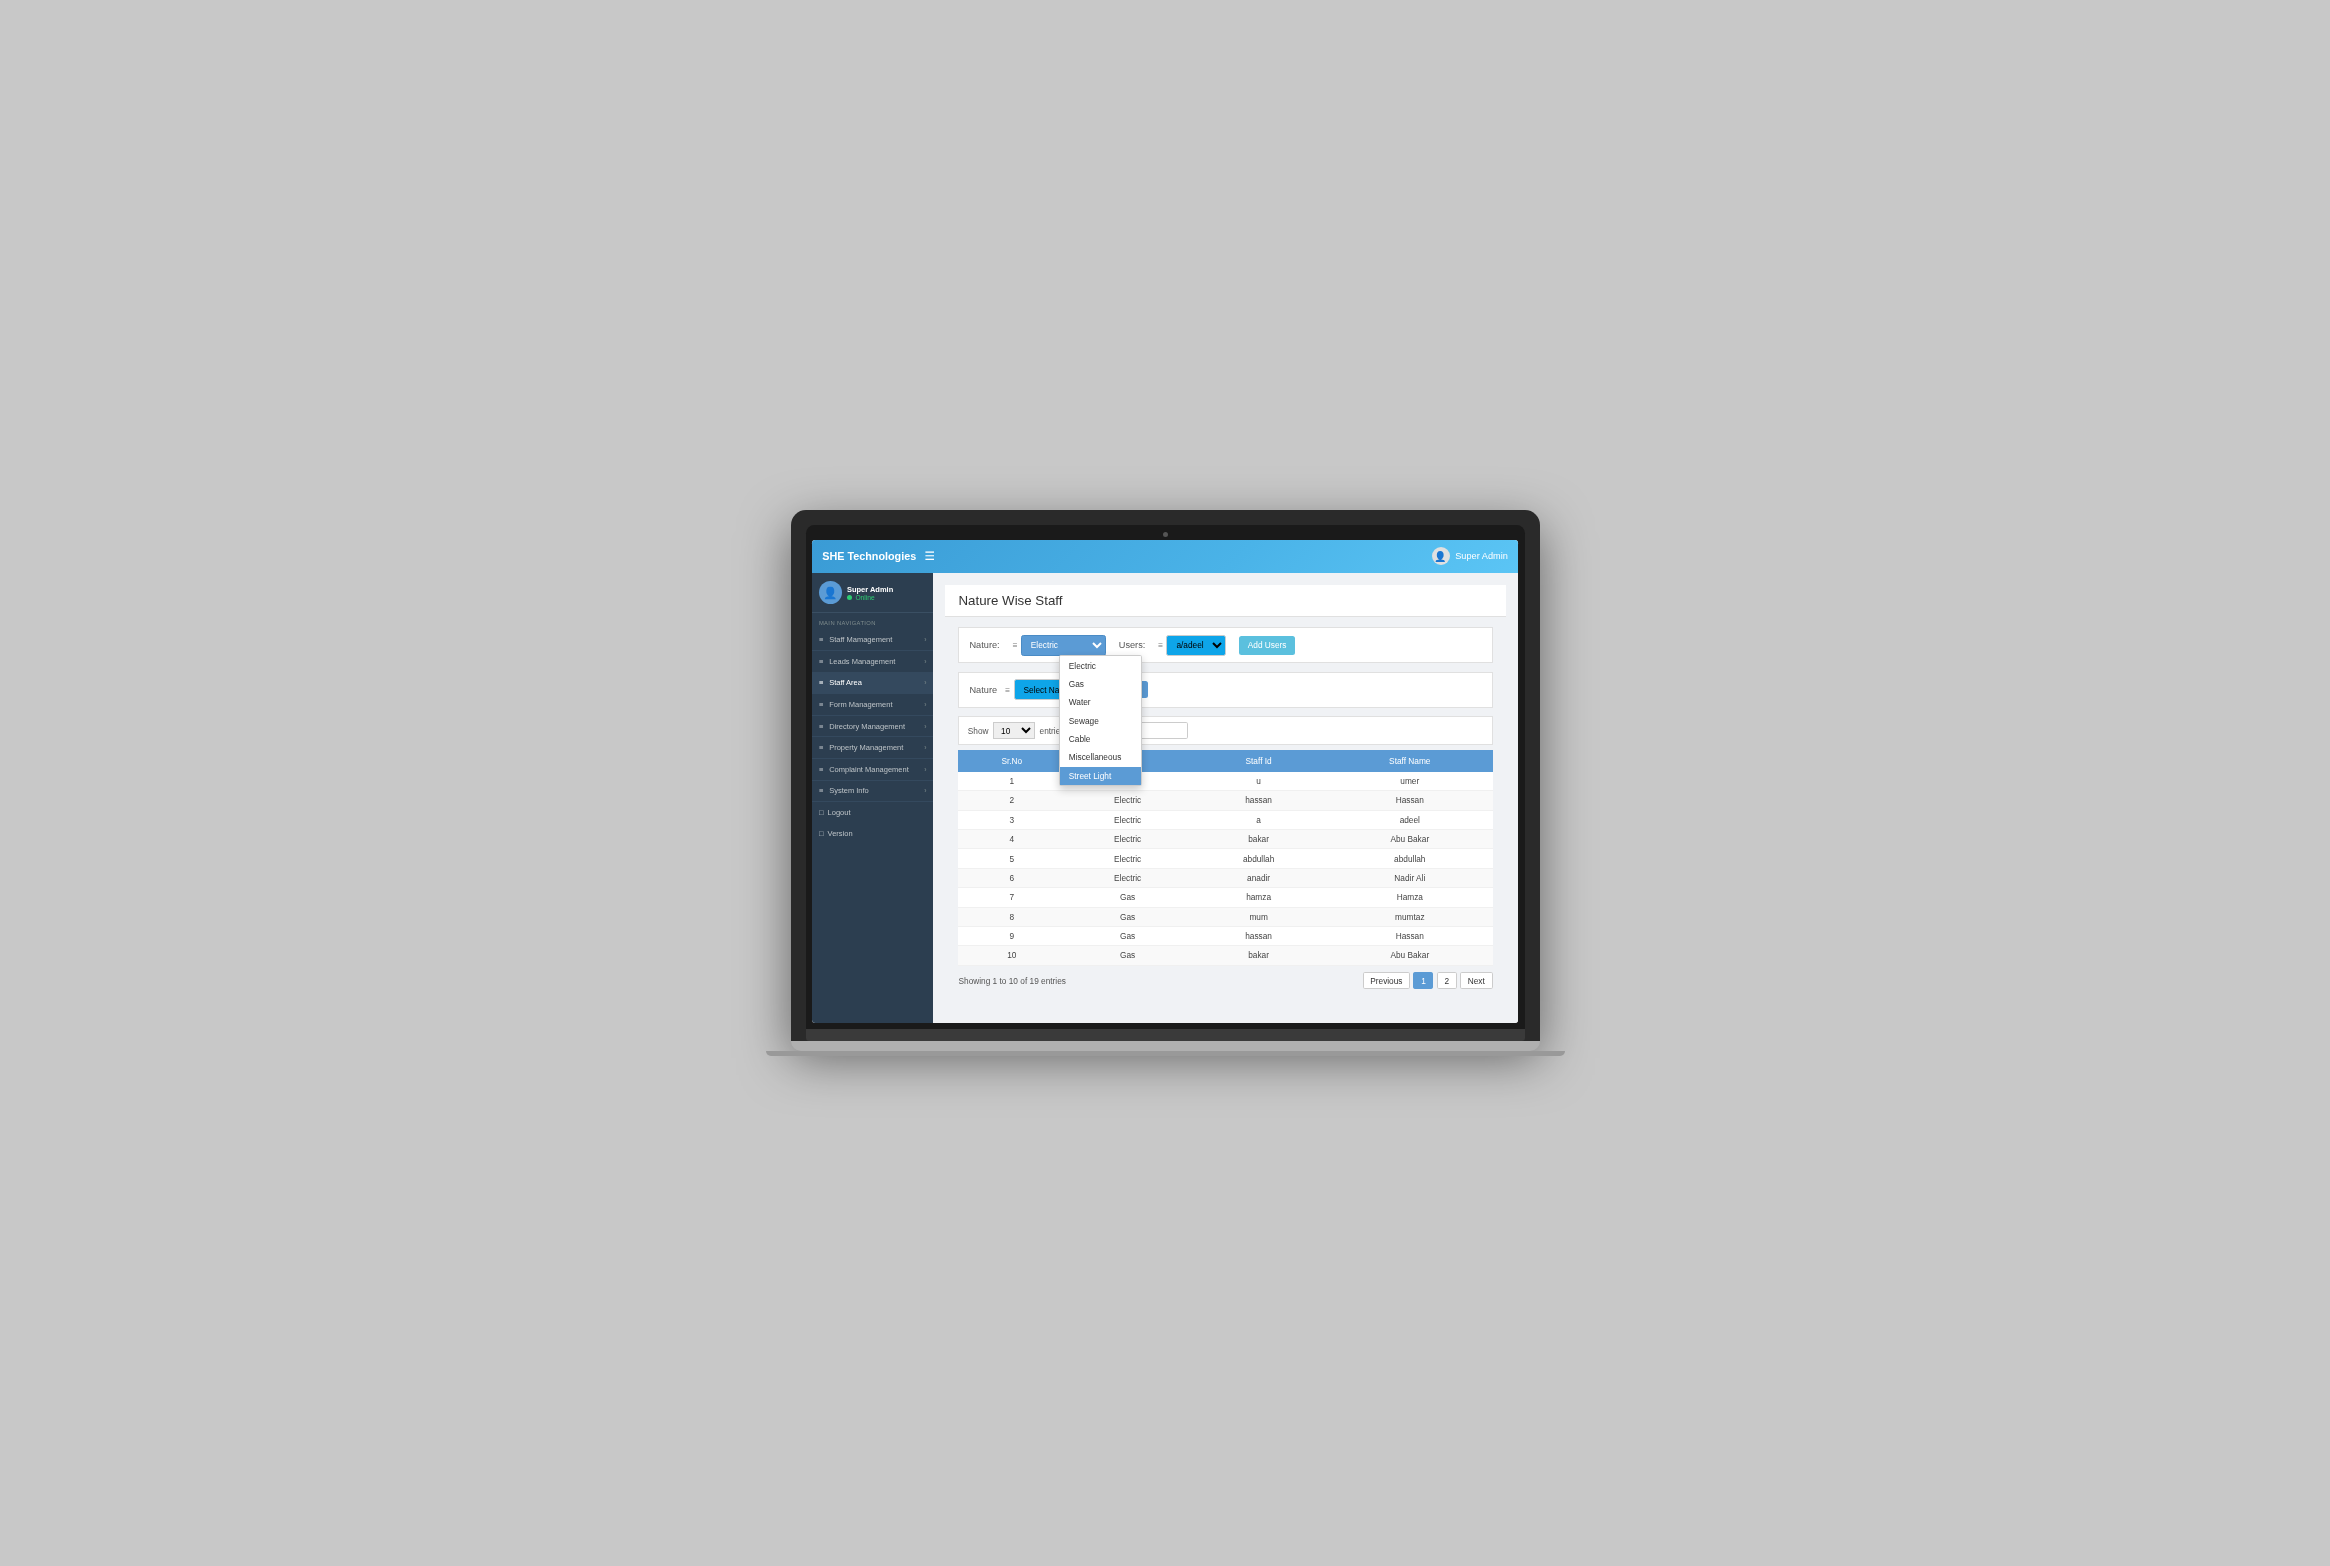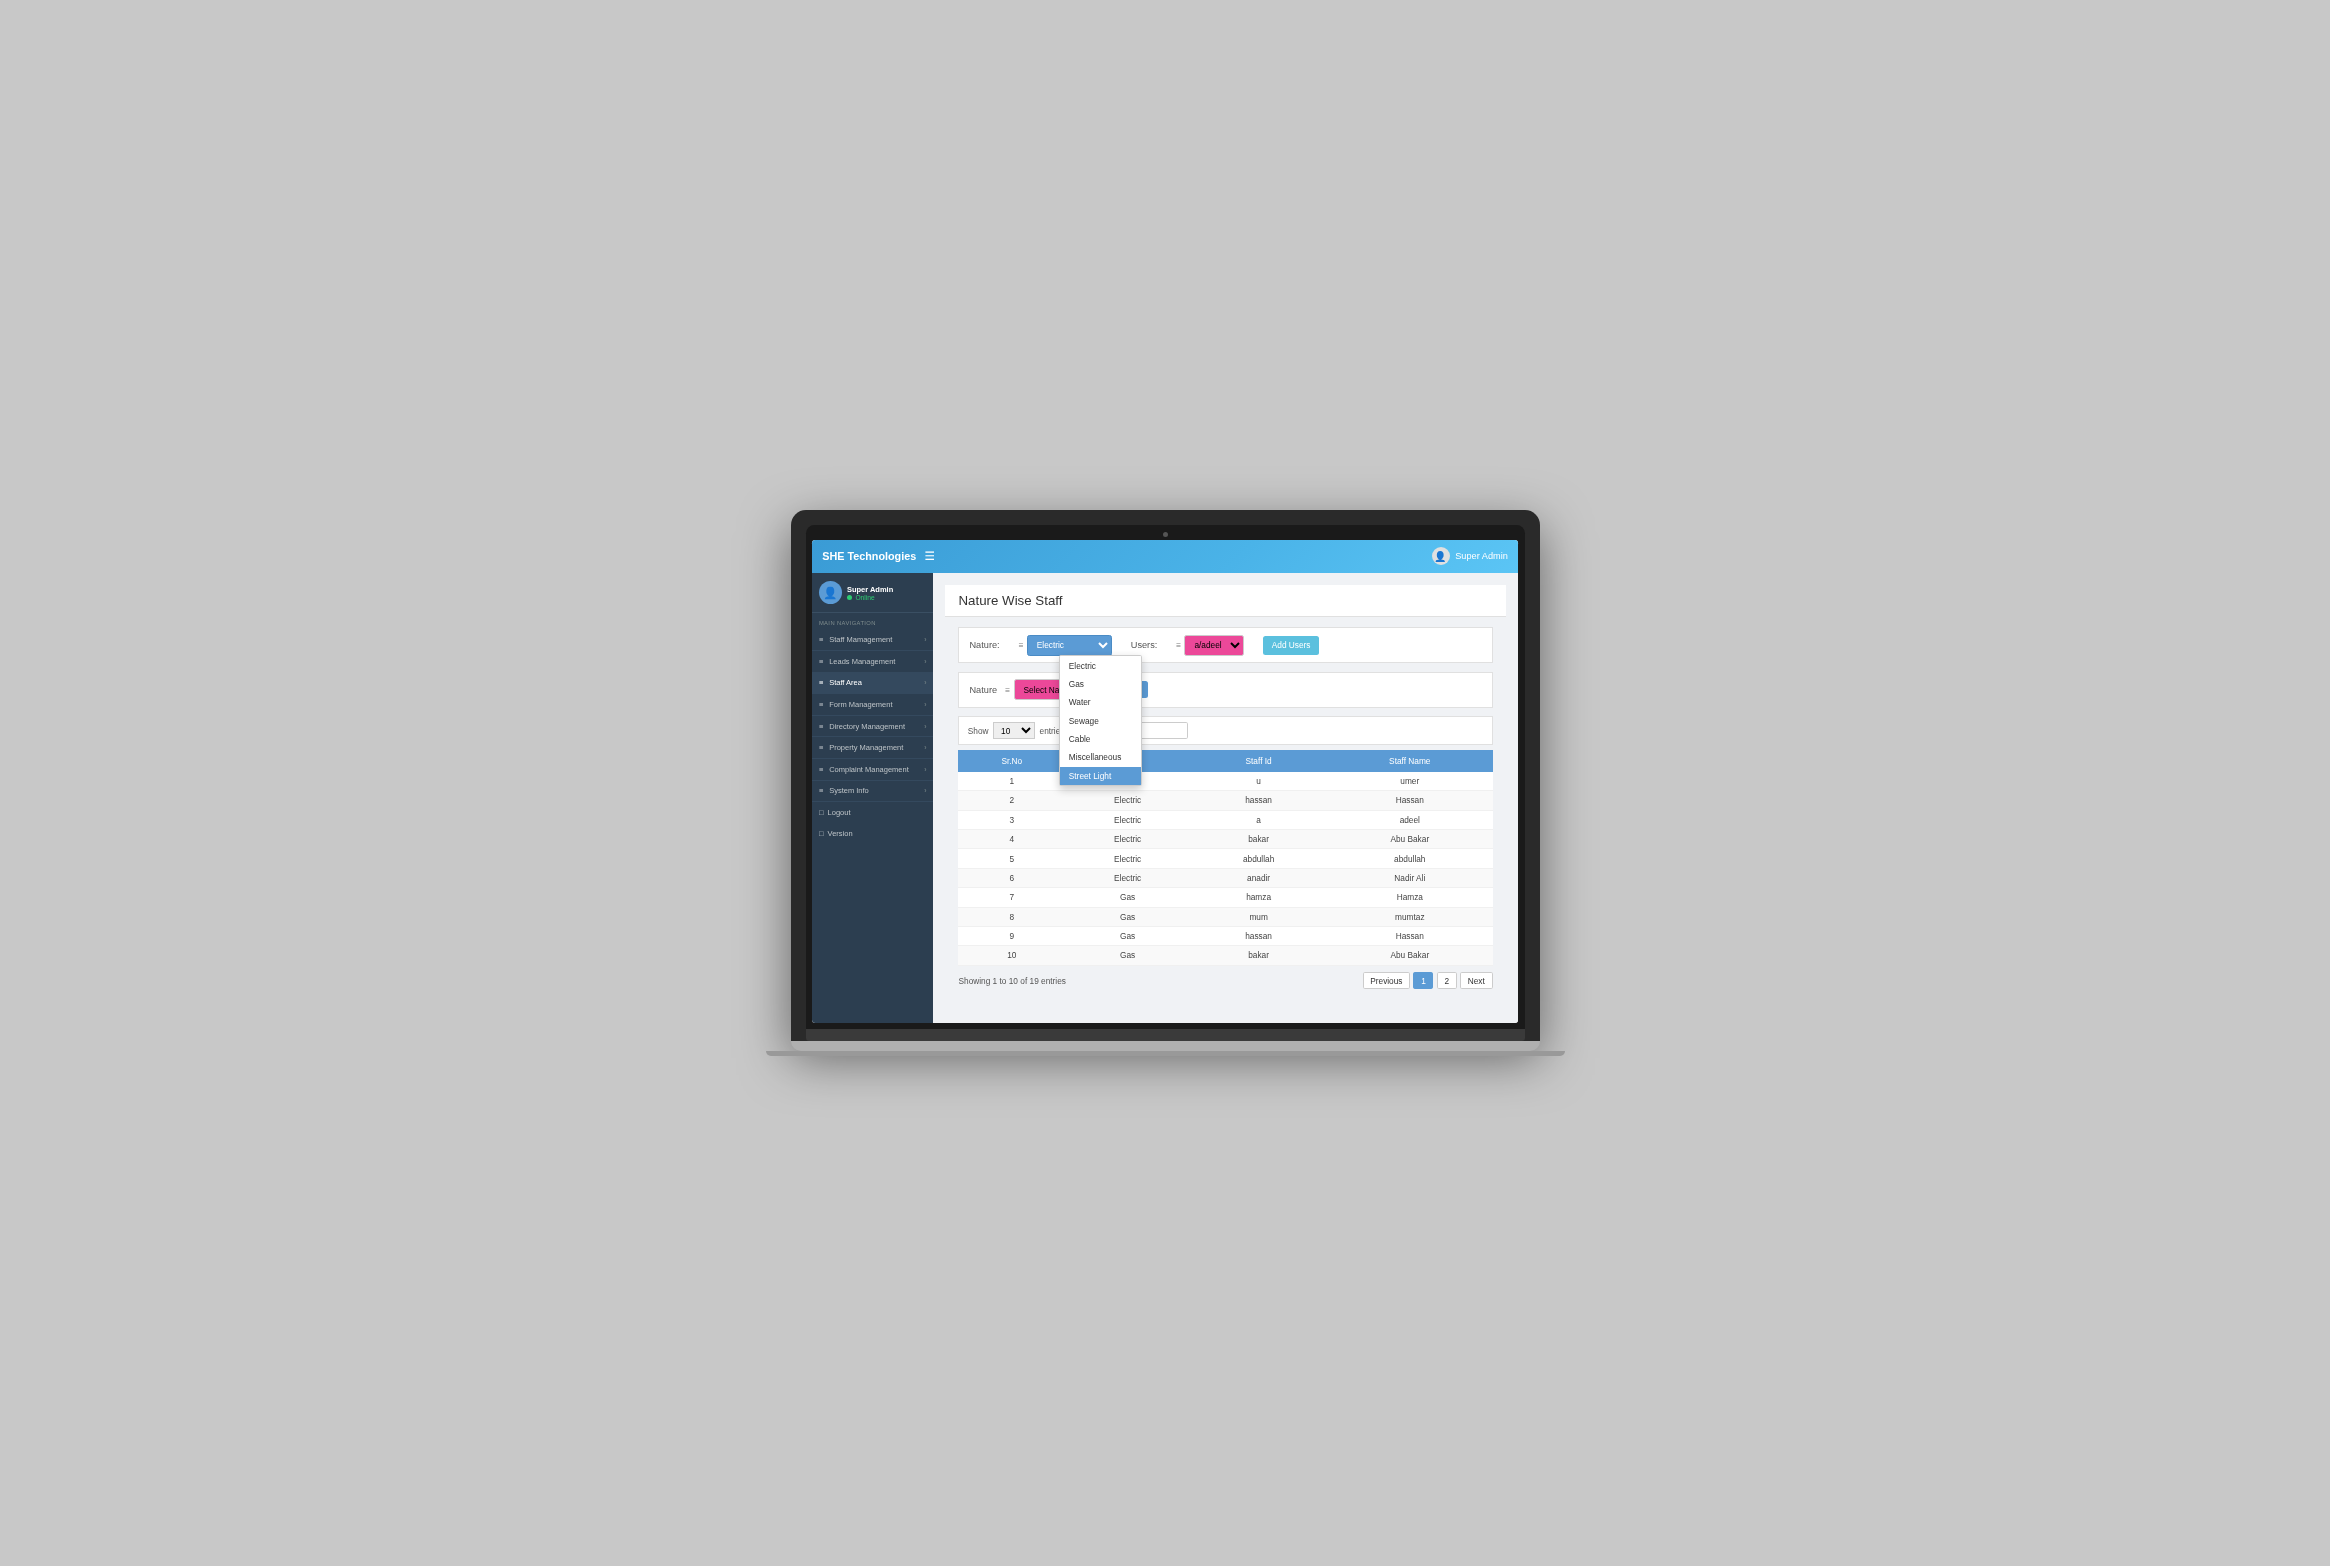--- a/index.html
+++ b/index.html
@@ -209,21 +209,21 @@
       padding: 10px 13.3px;
     }
 
     
     .filter-row {
       background: #fff;
       padding: 6.7px 10px;
       margin-bottom: 8.3px;
       display: flex;
       align-items: center;
-      gap: 19px;
+      gap: 13px;
       flex-wrap: wrap;
       border: 0.8px solid #e0e0e0;
     }
 
     .filter-label {
       font-size: 9.2px;
       color: #555;
       font-weight: 500;
     }
 
@@ -237,21 +237,21 @@
     .filter-icon {
       font-size: 8.3px;
       color: #777;
     }
 
     .filter-select {
       font-size: 8.3px;
       padding: 3.3px 5px;
       border: 0.8px solid #ccc;
       border-radius: 2.5px;
-      background: #ec4899;
+      background: #0ea5e9;
       cursor: pointer;
     }
 
     .filter-select-blue {
       background: #5b9bd5;
       color: #fff;
       border-color: #4a8bc5;
     }
 
     .users-label {

